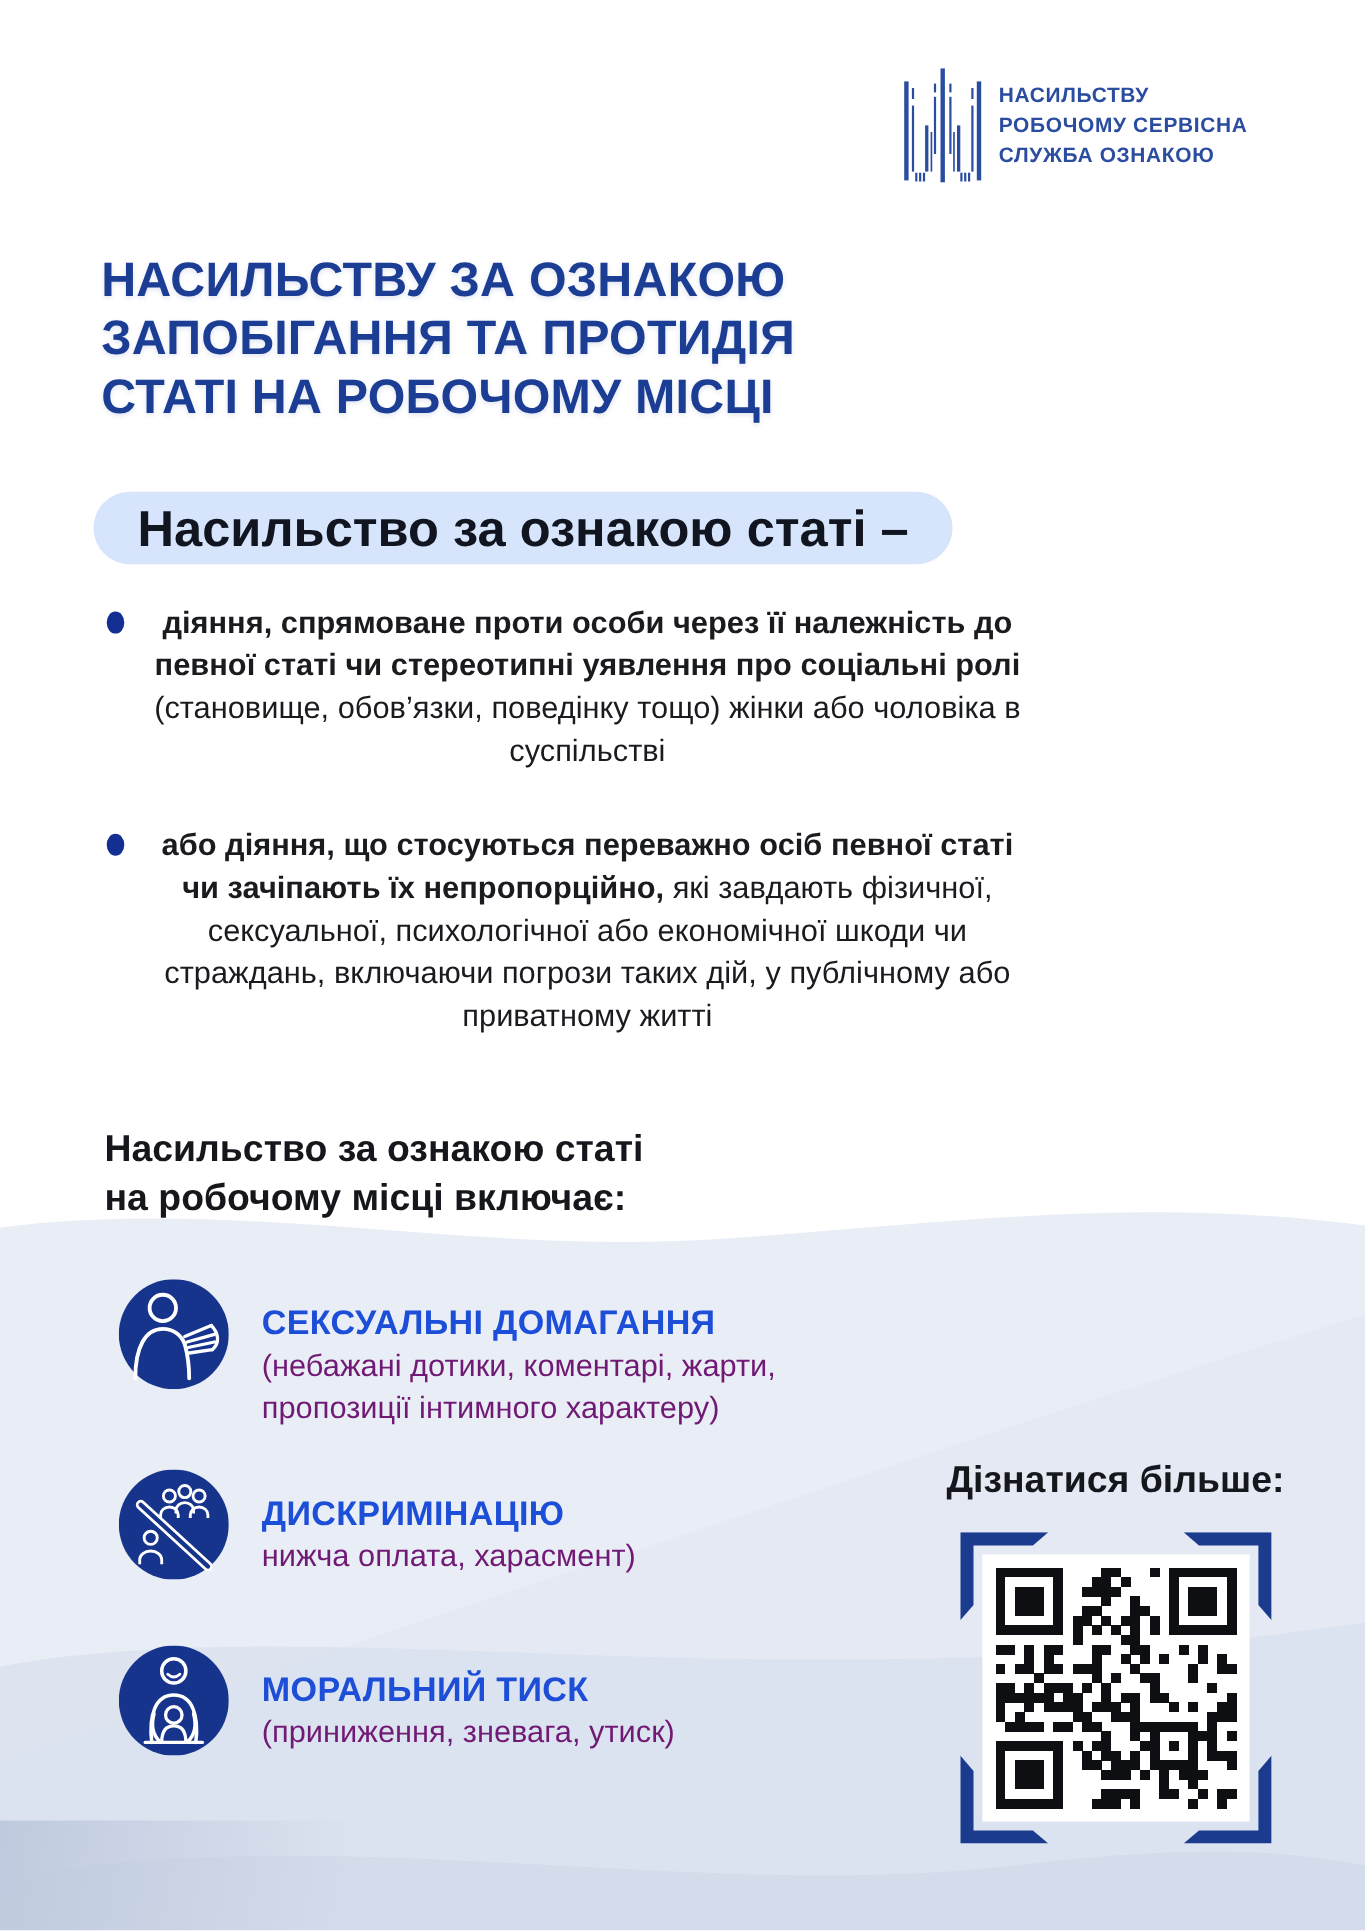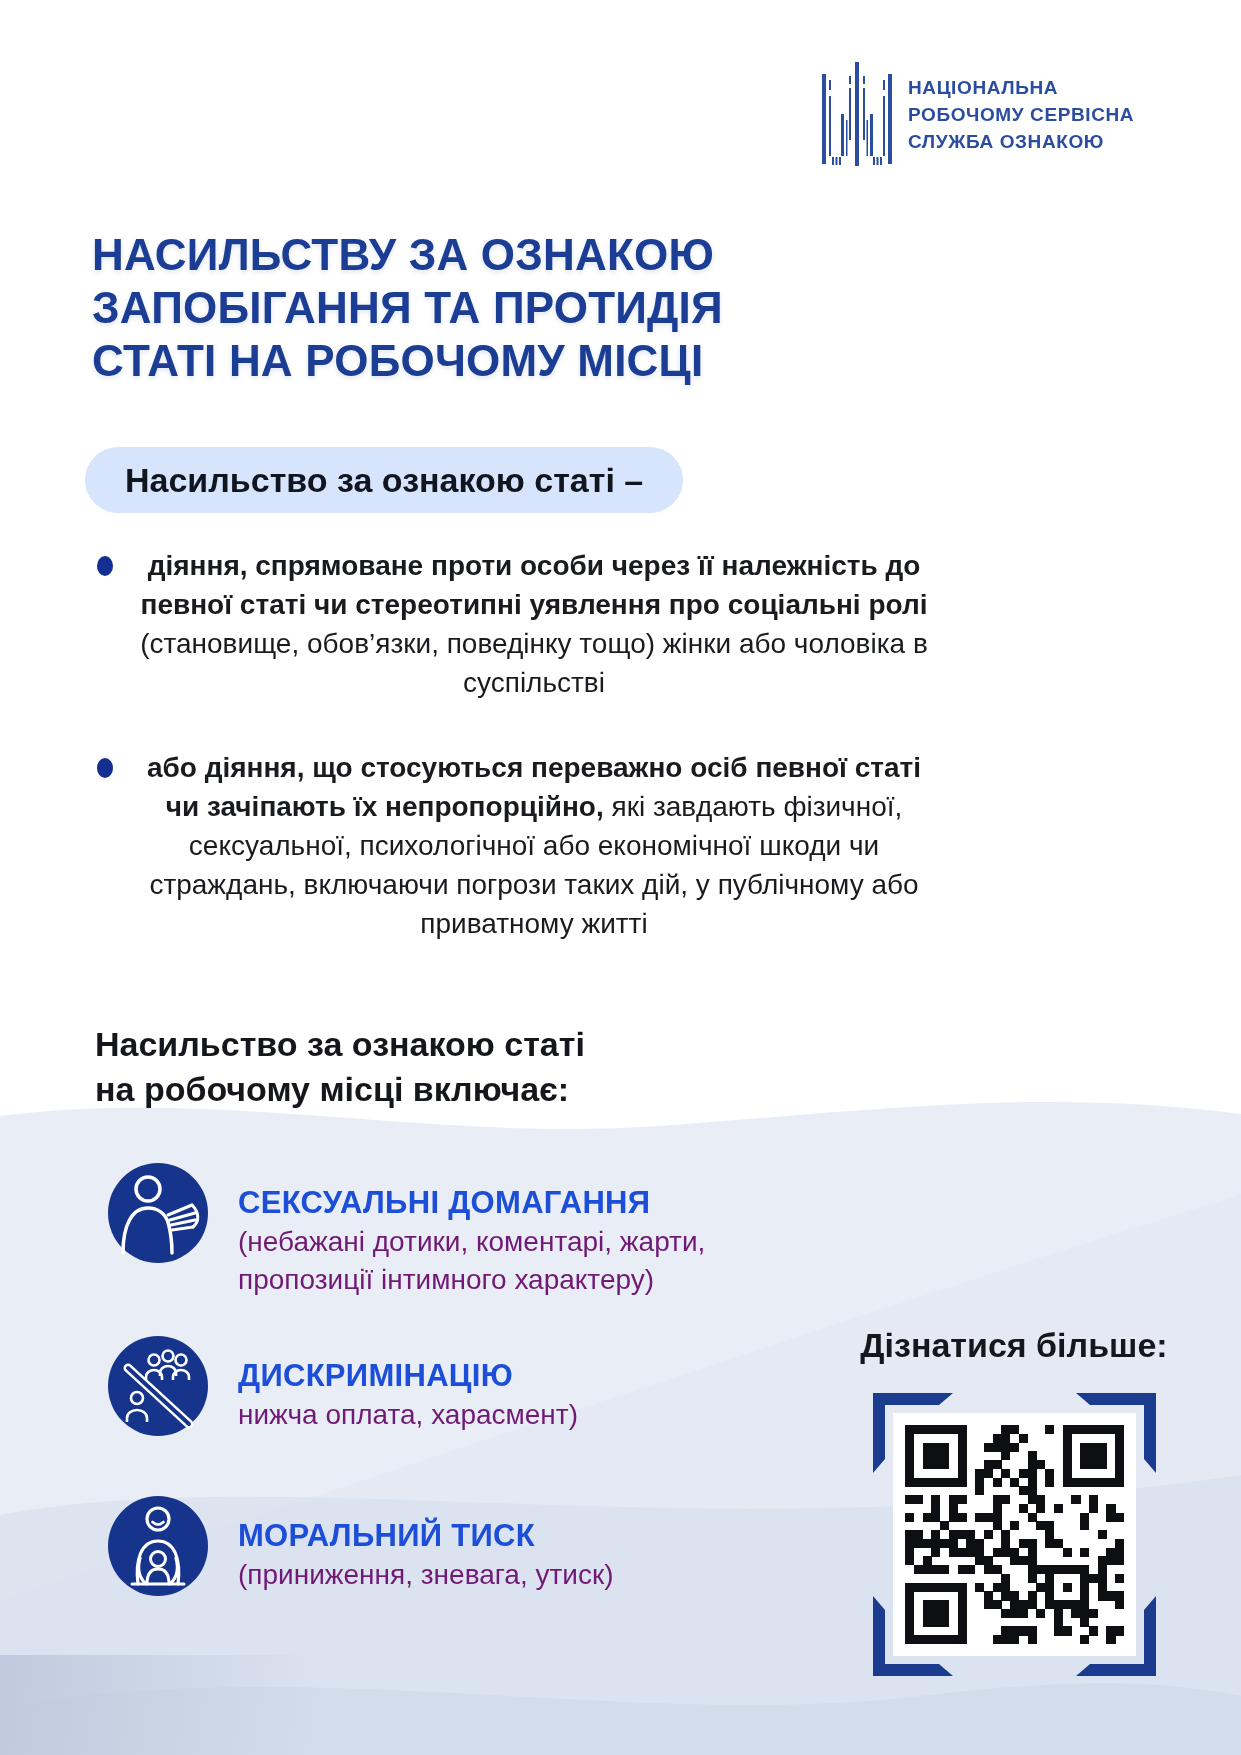--- a/index.html
+++ b/index.html
@@ -15,21 +15,21 @@
   
   .logo{position:absolute;left:820px;top:62px;display:flex;align-items:center;gap:14px;z-index:2;}
   .logo-text{font-size:19px;line-height:27px;font-weight:700;letter-spacing:.6px;color:#2b4da0;}
   
   .title{position:absolute;left:92px;top:228px;z-index:2;
     font-size:44px;line-height:53px;font-weight:800;color:#1c3d94;letter-spacing:.2px;
     text-shadow:0 2px 5px rgba(28,61,148,.14);}
   
   .pill{position:absolute;left:85px;top:447px;height:66px;z-index:2;
     display:inline-flex;align-items:center;padding:0 40px;border-radius:36px;
-    background:#d6e4fc;color:#10151f;font-size:34px;font-weight:700;}
+    background:#d6e4fc;color:#10151f;font-size:46px;font-weight:700;}
   
   .bullet{position:absolute;left:97px;width:840px;z-index:2;display:flex;}
   .dot{flex:none;width:16px;height:20px;border-radius:50%;background:#142f92;margin:10px 18px 0 0;}
   .bullet-text{margin:0;font-size:28px;line-height:39px;color:#191b1f;text-align:center;}
   .bullet-text b{font-weight:700;}
   
   .includes-heading{position:absolute;left:95px;top:1022px;z-index:2;
     font-size:34px;line-height:45px;font-weight:700;color:#15171c;}
   
   .item{position:absolute;left:108px;display:flex;gap:30px;z-index:2;}
@@ -82,21 +82,21 @@
           <rect x="63" y="34" width="2" height="60"></rect>
         <rect x="12" y="95" width="2" height="8"></rect>
           <rect x="15.5" y="95" width="2" height="8"></rect>
         <rect x="19" y="95" width="2" height="8"></rect>
           <rect x="53" y="95" width="2" height="8"></rect>
         <rect x="56.5" y="95" width="2" height="8"></rect>
           <rect x="60" y="95" width="2" height="8"></rect>
       </g>
     </svg>
     <div class="logo-text">
-      <div>НАЦІОНАЛЬНА</div>
+      <div>НАСИЛЬСТВУ</div>
       <div>РОБОЧОМУ СЕРВІСНА</div>
       <div>СЛУЖБА ОЗНАКОЮ</div>
     </div>
   </div>
 
   <div class="title">
     <div>НАСИЛЬСТВУ ЗА ОЗНАКОЮ</div>
     <div>ЗАПОБІГАННЯ ТА ПРОТИДІЯ</div>
     <div>СТАТІ НА РОБОЧОМУ МІСЦІ</div>
   </div>

